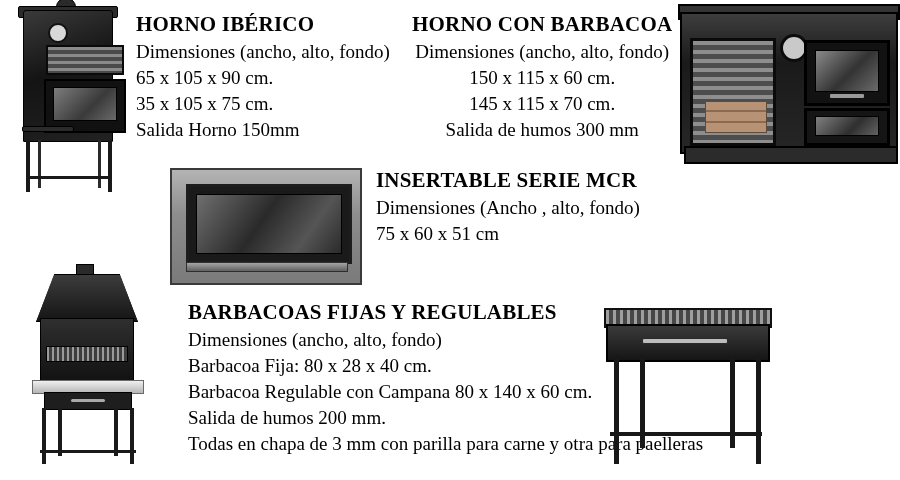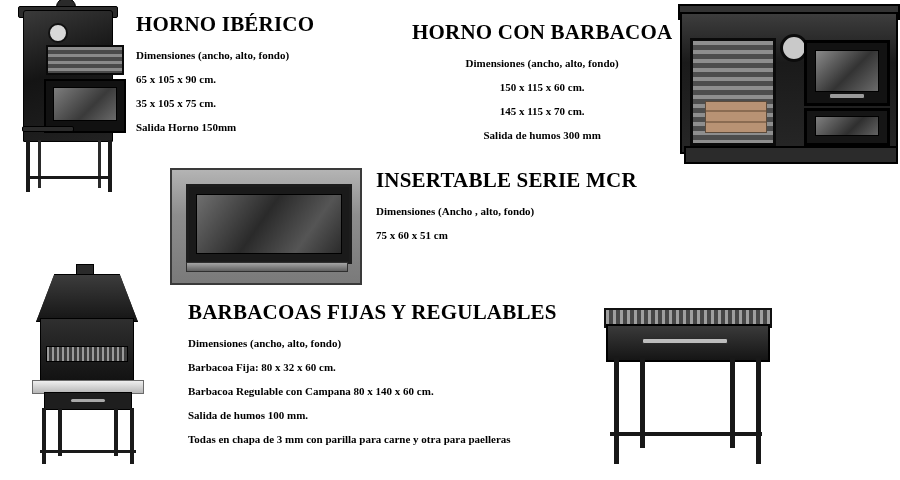--- a/index.html
+++ b/index.html
@@ -22,24 +22,24 @@
   .block {
     position: absolute;
   }
   .title {
     font-weight: bold;
     font-size: 21px;
     letter-spacing: 0.2px;
     white-space: nowrap;
   }
   .line {
-    font-weight: bold;
-    font-size: 11px;
+    font-weight: normal;
+    font-size: 19px;
     white-space: nowrap;
-    margin-top: 12px;
+    margin-top: 4px;
   }
   .center {
     text-align: center;
   }
 
   
   #prod1-text { left: 136px; top: 12px; }
   #prod1-img  { left: 8px;   top: 4px; width: 120px; height: 190px; }
 
   .oven1-wrap { position: relative; width: 120px; height: 190px; }
@@ -87,21 +87,21 @@
   .oven1-legL2, .oven1-legR2 {
     position: absolute; top: 136px; width: 3px; height: 48px; background: #2a2a2a;
   }
   .oven1-legL2 { left: 30px; }
   .oven1-legR2 { left: 90px; }
   .oven1-bar {
     position: absolute; left: 18px; top: 172px; width: 86px; height: 3px; background: #191919;
   }
 
   
-  #prod2-text { left: 412px; top: 20px; }
+  #prod2-text { left: 412px; top: 12px; }
   #prod2-img  { left: 680px; top: 2px; width: 216px; height: 160px; }
 
   .oven2-wrap { position: relative; width: 216px; height: 160px; }
   .oven2-body {
     position: absolute; left: 0; top: 10px; width: 214px; height: 138px;
     background: #1c1c1c; border: 2px solid #000;
     background-image: linear-gradient(180deg,#3d3d3d 0%,#1a1a1a 35%,#262626 100%);
   }
   .oven2-top {
     position: absolute; left: -2px; top: 2px; width: 218px; height: 12px;
@@ -336,23 +336,23 @@
       <div class="bbq-leg" style="left:112px;"></div>
       <div class="bbq-leg" style="left:40px; height:48px;"></div>
       <div class="bbq-leg" style="left:96px; height:48px;"></div>
       <div class="bbq-legbar"></div>
     </div>
   </div>
 
   <div class="block" id="prod4-text">
     <div class="title">BARBACOAS FIJAS Y REGULABLES</div>
     <div class="line">Dimensiones (ancho, alto, fondo)</div>
-    <div class="line">Barbacoa Fija: 80 x 32 x 60 cm.</div>
+    <div class="line">Barbacoa Fija: 80 x 28 x 40 cm.</div>
     <div class="line">Barbacoa Regulable con Campana 80 x 140 x 60 cm.</div>
-    <div class="line">Salida de humos 100 mm.</div>
+    <div class="line">Salida de humos 200 mm.</div>
     <div class="line">Todas en chapa de 3 mm con parilla para carne y otra para paelleras</div>
   </div>
 
   <div class="block" id="prod5-img">
     <div class="bbq2-wrap">
       <div class="bbq2-top"></div>
       <div class="bbq2-box"></div>
       <div class="bbq2-handle"></div>
       <div class="bbq2-leg" style="left:18px;"></div>
       <div class="bbq2-leg" style="left:160px;"></div>

